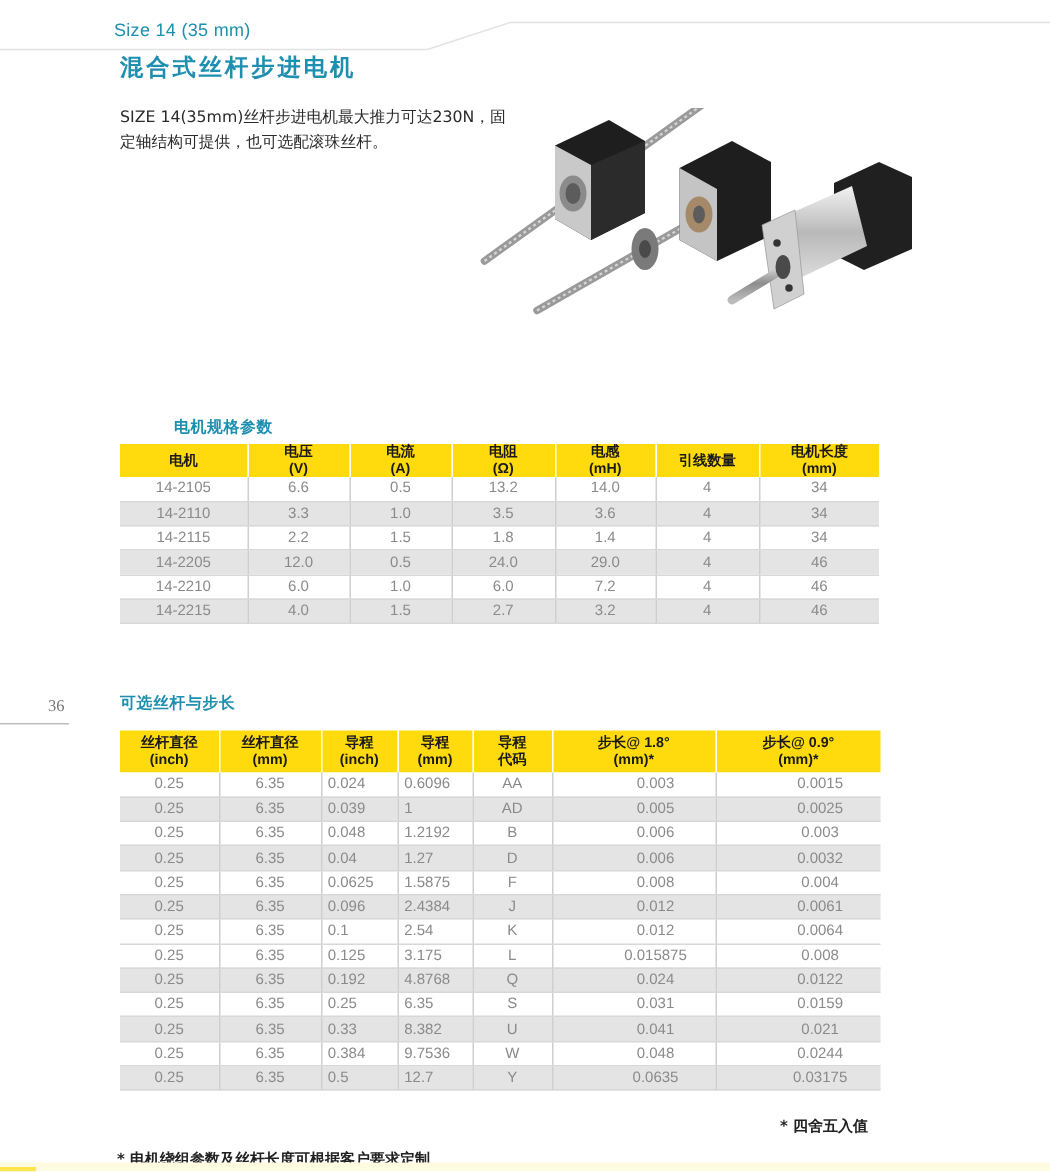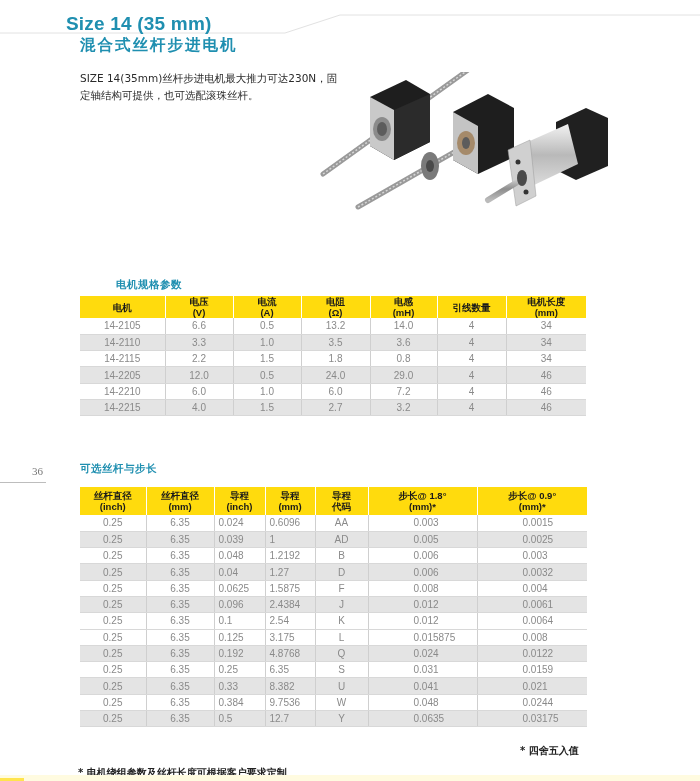--- a/index.html
+++ b/index.html
@@ -1,21 +1,21 @@
 <!DOCTYPE html>
 <html><head>
   <meta charset="utf-8">
   <style>
     * { box-sizing: border-box; margin: 0; padding: 0; }
     html, body { width: 700px; height: 781px; background: #ffffff; overflow: hidden; }
     body { position: relative; font-family: "DejaVu Sans", "Liberation Sans", sans-serif; color: #333; }
 
     .top-rule { position: absolute; left: 0; top: 0; width: 700px; height: 40px; }
 
-    .title-en { position: absolute; left: 66px; top: 13px; font-family: "Liberation Sans", sans-serif; font-weight: bold; font-size: 19px; color: #1f8fb0; letter-spacing: 0.2px; }
+    .title-en { position: absolute; left: 76px; top: 13px; font-family: "Liberation Sans", sans-serif; font-weight: normal; font-size: 12px; color: #1f8fb0; letter-spacing: 0.2px; }
     .title-cn { position: absolute; left: 80px; top: 35px; font-weight: bold; font-size: 15.5px; color: #1f8fb0; letter-spacing: 2px; }
 
     .intro { position: absolute; left: 80px; top: 70px; width: 260px; font-size: 10.5px; line-height: 17px; color: #2a2a2a; }
 
     .product-photo { position: absolute; left: 318px; top: 72px; width: 290px; height: 148px; }
 
     .section-title { position: absolute; left: 80px; font-weight: bold; font-size: 10.5px; color: #1f8fb0; letter-spacing: 0.5px; }
     .sec1 { top: 278px; margin-left: 36px; }
     .sec2 { top: 462px; }
 
@@ -23,21 +23,21 @@
     .page-rule { position: absolute; left: 0; top: 482px; width: 46px; height: 1px; background: #bdbdbd; }
 
     table.spec { position: absolute; left: 80px; border-collapse: collapse; table-layout: fixed; font-family: "Liberation Sans", sans-serif; }
     table.spec th { background: #ffdb0d; color: #1a1a1a; font-weight: bold; font-size: 9.5px; line-height: 11px; text-align: center; border-right: 1px solid #ffffff; padding: 0; vertical-align: middle; }
     table.spec th:last-child { border-right: none; }
     table.spec td { font-size: 10px; color: #8a8a8a; text-align: center; border-right: 1px solid #cfcfcf; border-bottom: 1px solid #d8d8d8; padding: 0; height: 16.3px; line-height: 15px; white-space: nowrap; }
     table.spec td:last-child { border-right: none; }
     table.spec tr.odd td { background: #ffffff; }
     table.spec tr.even td { background: #e4e4e4; }
     table.spec td.left { text-align: left; padding-left: 4px; }
-    table.spec td.left2 { text-align: left; padding-left: 45px; margin-left: 34px; }
+    table.spec td.left2 { text-align: center; padding-left: 29px; margin-left: 34px; }
 
     #table1 { top: 296px; width: 506px; }
     #table1 thead tr { height: 16px; }
     #table2 { top: 487px; width: 507px; }
     #table2 thead tr { height: 28px; }
 
     .note-left { position: absolute; left: 78px; top: 744px; font-size: 10px; font-weight: bold; color: #222; margin-top: 22px; }
     .note-right { position: absolute; left: 520px; top: 744px; font-size: 10px; font-weight: bold; color: #222; }
 
     .bottom-band { position: absolute; left: 0; top: 775px; width: 700px; height: 6px; background: #fffbe0; }
@@ -152,21 +152,21 @@
         <td>3.5</td>
         <td>3.6</td>
         <td>4</td>
         <td>34</td>
       </tr>
       <tr class="odd">
         <td>14-2115</td>
         <td>2.2</td>
         <td>1.5</td>
         <td>1.8</td>
-        <td>0.8</td>
+        <td>1.4</td>
         <td>4</td>
         <td>34</td>
       </tr>
       <tr class="even">
         <td>14-2205</td>
         <td>12.0</td>
         <td>0.5</td>
         <td>24.0</td>
         <td>29.0</td>
         <td>4</td>

